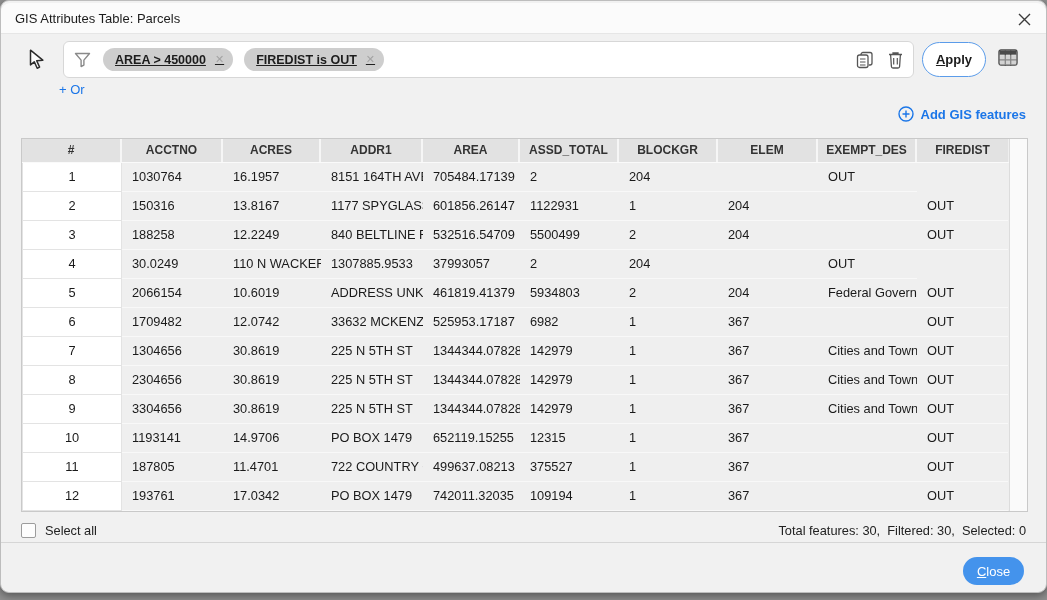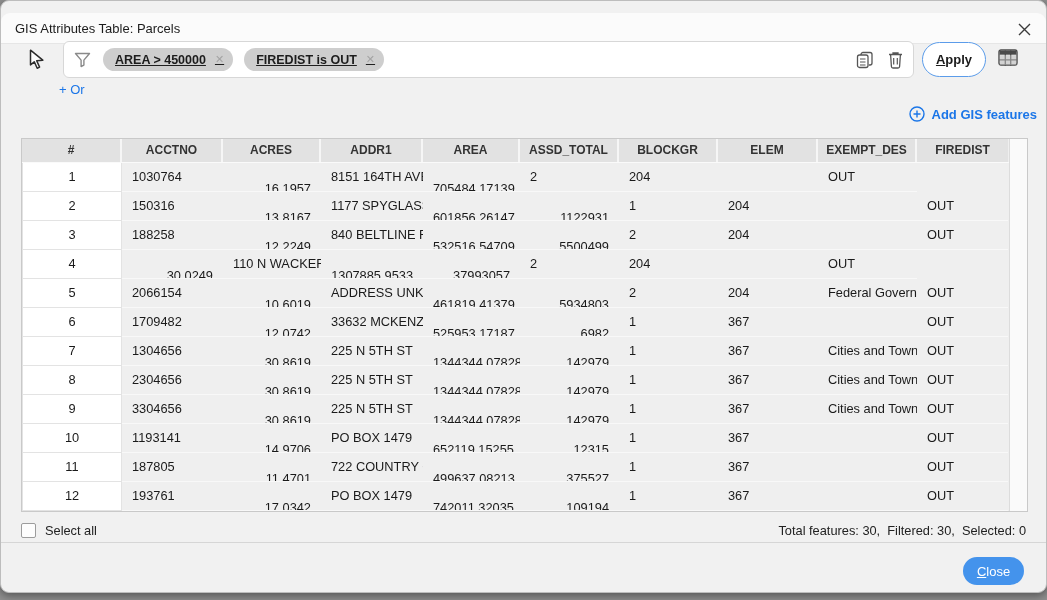--- a/index.html
+++ b/index.html
@@ -4,21 +4,21 @@
 <style>
   * { margin:0; padding:0; box-sizing:border-box; }
   html,body { width:1047px; height:600px; overflow:hidden; }
   body { background:#8f8f8f; font-family:"Liberation Sans","DejaVu Sans",sans-serif; color:#1f1f1f; }
 
   .dialog { position:absolute; left:0; top:0; width:1047px; height:593px;
             background:#f1f1f1; border:1px solid #bdbdbd; border-radius:9px;
             box-shadow:0 3px 8px rgba(0,0,0,.4); overflow:hidden; }
 
   
-  .titlebar { position:absolute; left:0; top:12px; right:0; height:31px; background:#fbfbfb;
+  .titlebar { position:absolute; left:0; top:2px; right:0; height:31px; background:#fbfbfb;
               border-bottom:1px solid #e6e6e6; border-radius:9px 9px 0 0;
               display:flex; align-items:center; padding:0 14px; }
   .titlebar .title { font-size:13px; color:#1c1c1c; }
   .close-x { position:absolute; right:12px; top:7px; width:20px; height:18px;
              display:flex; align-items:center; justify-content:center; cursor:pointer; }
 
   
   .pointer-btn { position:absolute; left:23px; top:45px; width:26px; height:26px;
                  display:flex; align-items:center; justify-content:center; cursor:pointer; }
   .filterbox { position:absolute; left:62px; top:40px; width:851px; height:37px;
@@ -32,40 +32,40 @@
   .boxicons { display:flex; gap:14px; align-items:center; margin-left:auto; }
   .iconbtn { display:flex; align-items:center; justify-content:center; cursor:pointer; }
 
   .apply { position:absolute; left:921px; top:41px; width:64px; height:35px;
            background:#ffffff; border:1.5px solid #5b9cea; border-radius:18px;
            font-size:13px; font-weight:700; color:#1b1b1b; cursor:pointer; display:inline-block;
            font-family:"Liberation Sans","DejaVu Sans",sans-serif; }
   .gridbtn { position:absolute; left:997px; top:48px; }
 
   .or-link { position:absolute; left:58px; top:81px; font-size:13px; color:#1b76e8; cursor:pointer; }
-  .add-features { position:absolute; right:9px; top:105px; display:flex; align-items:center; gap:7px;
+  .add-features { position:absolute; right:20px; top:105px; display:flex; align-items:center; gap:7px;
                   font-size:13px; font-weight:700; color:#1b76e8; cursor:pointer; }
 
   
   .table { position:absolute; left:20px; top:137px; width:1007px; height:374px;
            border:1px solid #c9c9c9; background:#efefef; overflow:hidden; }
   .t-scroll { position:absolute; right:0; top:0; bottom:0; width:18px; background:#fafafa;
               border-left:1px solid #dcdcdc; cursor:pointer; }
   .t-head, .trow { display:grid;
       grid-template-columns:100px 101px 98px 102px 97px 99px 99px 100px 99px 91px; }
   .t-head { height:24px; border-bottom:1px solid #fafafa; }
   .hcell { background:#e2e2e2; border-right:2px solid #f6f6f6; font-size:12px; font-weight:700;
            color:#333333; text-align:center; line-height:23px; white-space:nowrap; overflow:hidden;
            cursor:pointer; }
   .hcell:last-child { border-right:none; }
   .trow { height:29px; cursor:default; }
   .cell { font-size:12.8px; color:#1a1a1a; line-height:28px; padding:0 10px;
           white-space:nowrap; overflow:hidden; border-bottom:1px solid #f8f8f8; }
   .cell.num { background:#ffffff; border:1px solid #e3e3e3; border-top:none; text-align:center; padding:0; }
-  .al-left{text-align:left;} .al-right{text-align:right;margin-top:12px;} .al-center{text-align:center;}
+  .al-left{text-align:left;} .al-right{text-align:left;} .al-center{text-align:center;}
 
   
   .footer { position:absolute; left:20px; right:20px; top:517px; height:24px;
             display:flex; align-items:center; justify-content:space-between; }
   .select-all { display:flex; align-items:center; gap:9px; font-size:12.8px; color:#222; cursor:pointer; }
   .cb { width:15px; height:15px; background:#fdfdfd; border:1.4px solid #9c9c9c; border-radius:2px; }
   .summary { font-size:12.8px; color:#222; white-space:pre; }
 
   .divider { position:absolute; left:0; right:0; top:541px; border-top:1px solid #d6d6d6; }
   .close-btn { position:absolute; right:22px; top:556px; width:61px; height:28px;

